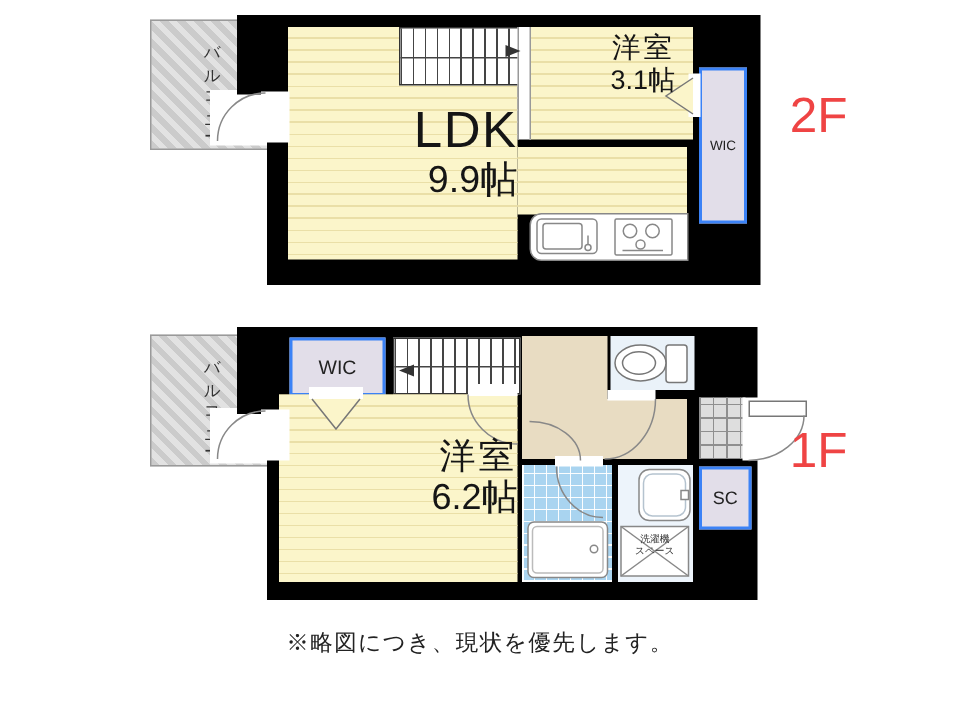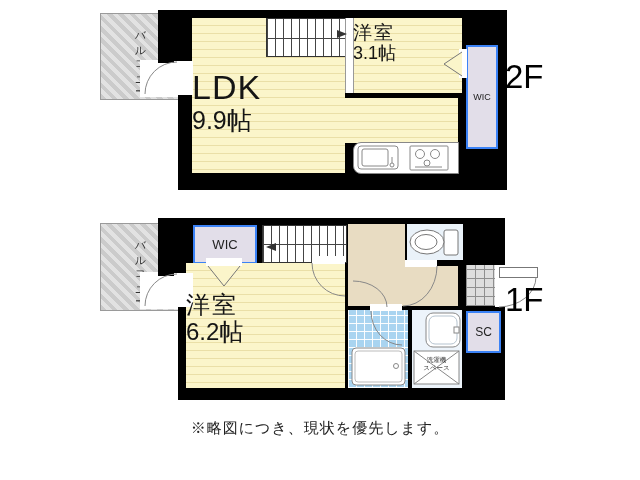--- a/index.html
+++ b/index.html
@@ -21,22 +21,22 @@
   .balcony{position:absolute;background-color:#DADADA;border:1px solid #9a9a9a;
           background-image:repeating-linear-gradient(45deg, #CBCBCB 0 4px, #E2E2E2 4px 8px);}
   .closet{position:absolute;background:#E2DEE9;border:2px solid #3b82f6;display:flex;align-items:center;justify-content:center;color:#222;}
   .stairs{position:absolute;background-color:#fff;border:1px solid #333;
           background-image:repeating-linear-gradient(90deg, #444 0 1px, rgba(0,0,0,0) 1px 8px);}
   .stairs .mid{position:absolute;left:0;right:0;top:50%;height:1px;background:#444;}
   .gap{position:absolute;background:#fff;}
   .slidedoor{position:absolute;background:#fff;border-left:1px solid #999;border-right:1px solid #999;}
   .counter{position:absolute;background:#fff;border:1px solid #888;border-radius:8px 0 0 8px;}
   .leaf{position:absolute;background:#fff;border:1px solid #777;}
-  .lbl{position:absolute;z-index:7;color:#151515;text-align:left;line-height:1.12;}
-  .flbl{position:absolute;z-index:7;color:#000000;font-size:33px;font-weight:500;text-align:left;}
+  .lbl{position:absolute;z-index:7;color:#151515;text-align:right;line-height:1.12;}
+  .flbl{position:absolute;z-index:7;color:#ef4444;font-size:33px;font-weight:500;text-align:right;}
   .vtext{position:absolute;left:50%;top:9px;transform:translateX(-50%);writing-mode:vertical-rl;
          font-size:11px;letter-spacing:3px;color:#333;}
   .svgtop{position:absolute;left:0;top:0;z-index:6;pointer-events:none;}
   .watermark{position:absolute;z-index:8;font-size:62px;font-weight:700;letter-spacing:6px;
          color:rgba(175,175,175,0.20);-webkit-text-stroke:1px rgba(150,150,150,0.30);white-space:nowrap;}
   .note{position:absolute;left:0;top:419px;width:640px;text-align:center;font-size:15px;color:#222;letter-spacing:1px;z-index:7;}
   .laundrytxt{position:absolute;z-index:7;font-size:6.5px;line-height:1.25;color:#333;text-align:center;}
 </style>
 </head>
 <body>

